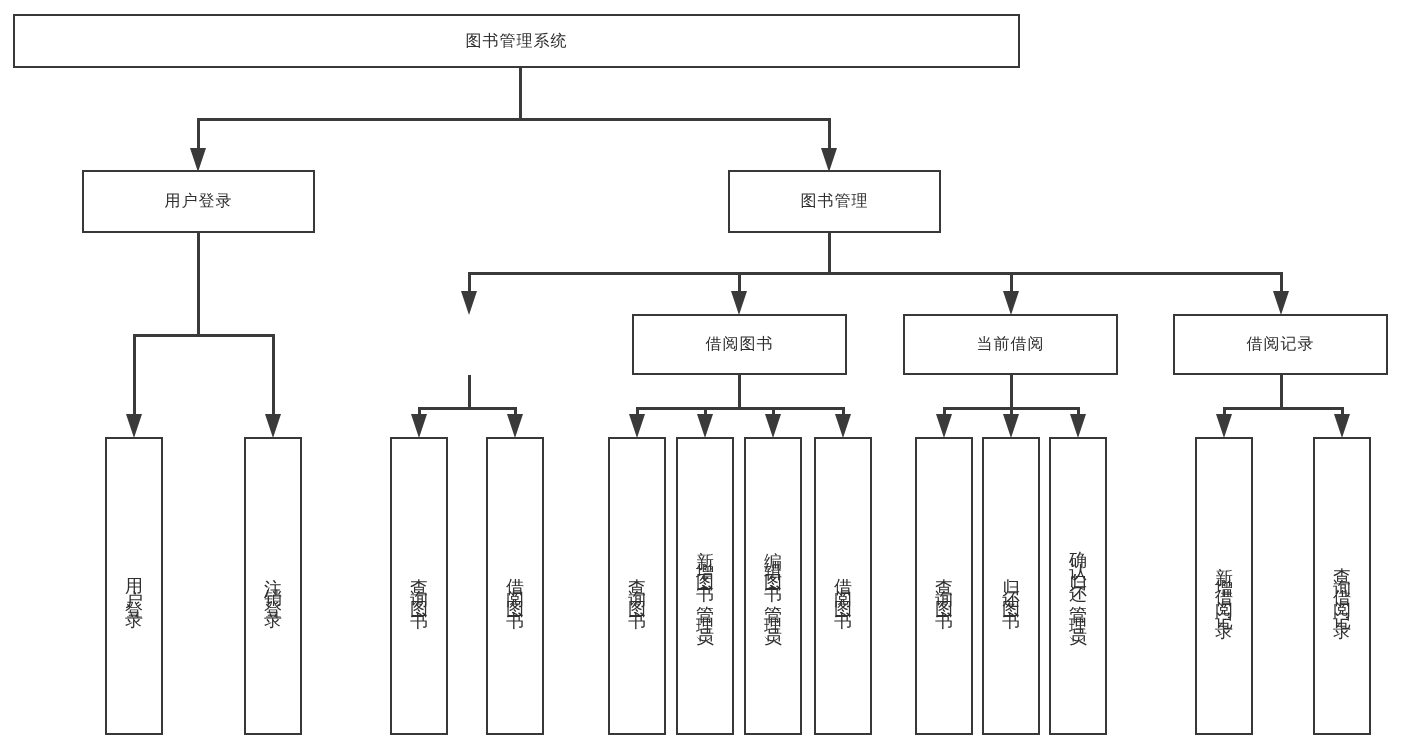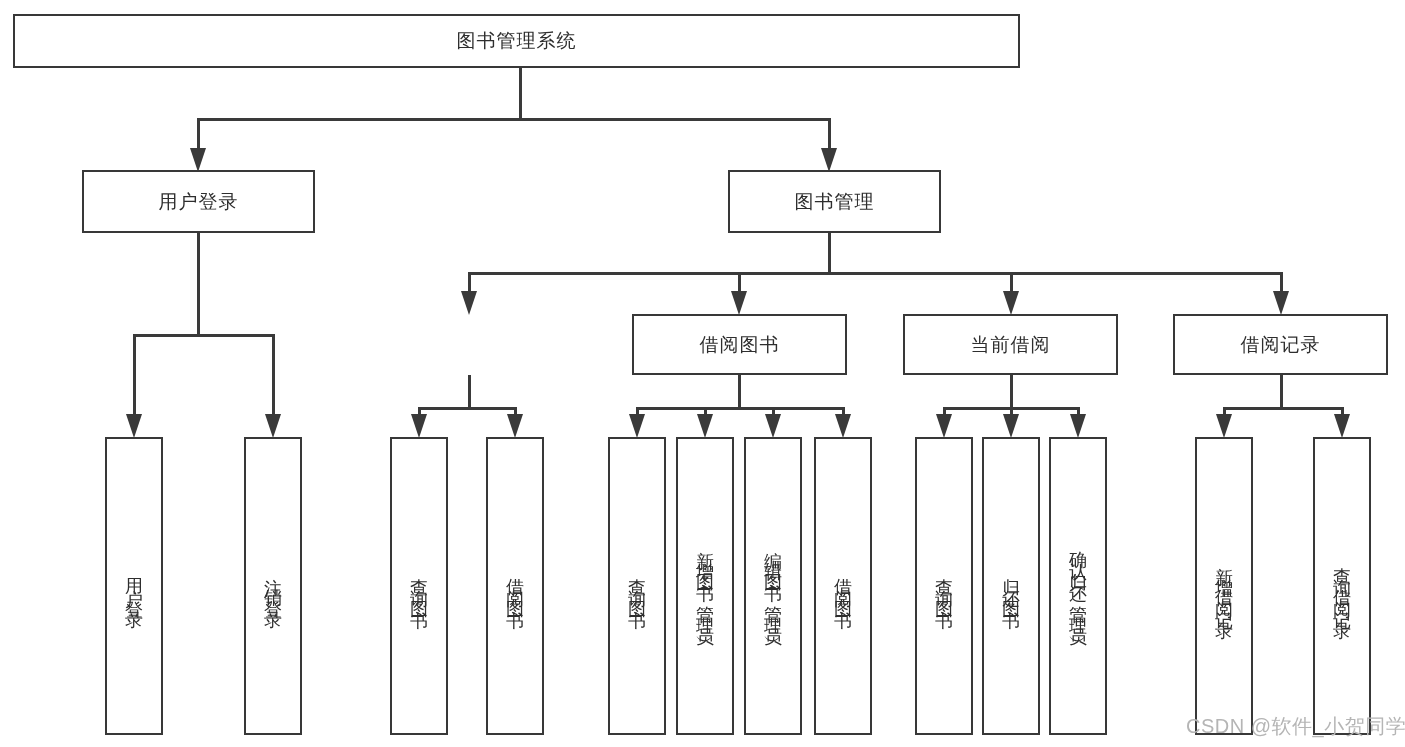--- a/index.html
+++ b/index.html
@@ -16,21 +16,21 @@
     position:absolute;
     box-sizing:border-box;
     background:#ffffff;
     border:2px solid #383838;
     display:flex;
     align-items:center;
     justify-content:center;
     z-index:2;
   }
   .node .hlabel{
-    font-size:19px;
+    font-size:16px;
     letter-spacing:1px;
     white-space:nowrap;
   }
   .node .vtext{
     writing-mode:vertical-rl;
     text-orientation:mixed;
     font-size:18px;
     line-height:1;
     letter-spacing:11px;
     white-space:nowrap;
@@ -177,15 +177,14 @@
     <span class="vtext">确认归还（管理员）</span>
   </div>
 
   <div class="node" style="left:1195px;top:437px;width:58px;height:298px;">
     <span class="vtext">新增借阅记录</span>
   </div>
   <div class="node" style="left:1313px;top:437px;width:58px;height:298px;">
     <span class="vtext">查询借阅记录</span>
   </div>
 
-  <div class="watermark">CSDN @软件_小贺同学</div>
 
 </div>
 
 </body></html>

